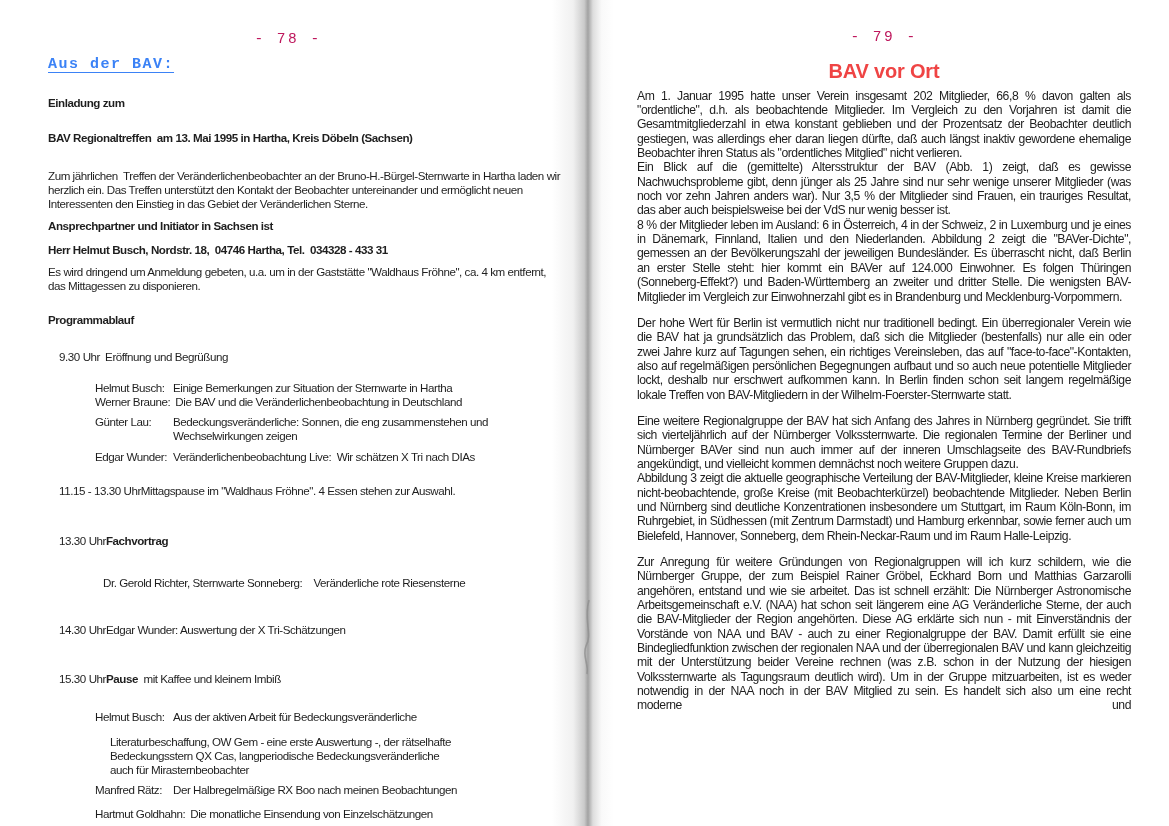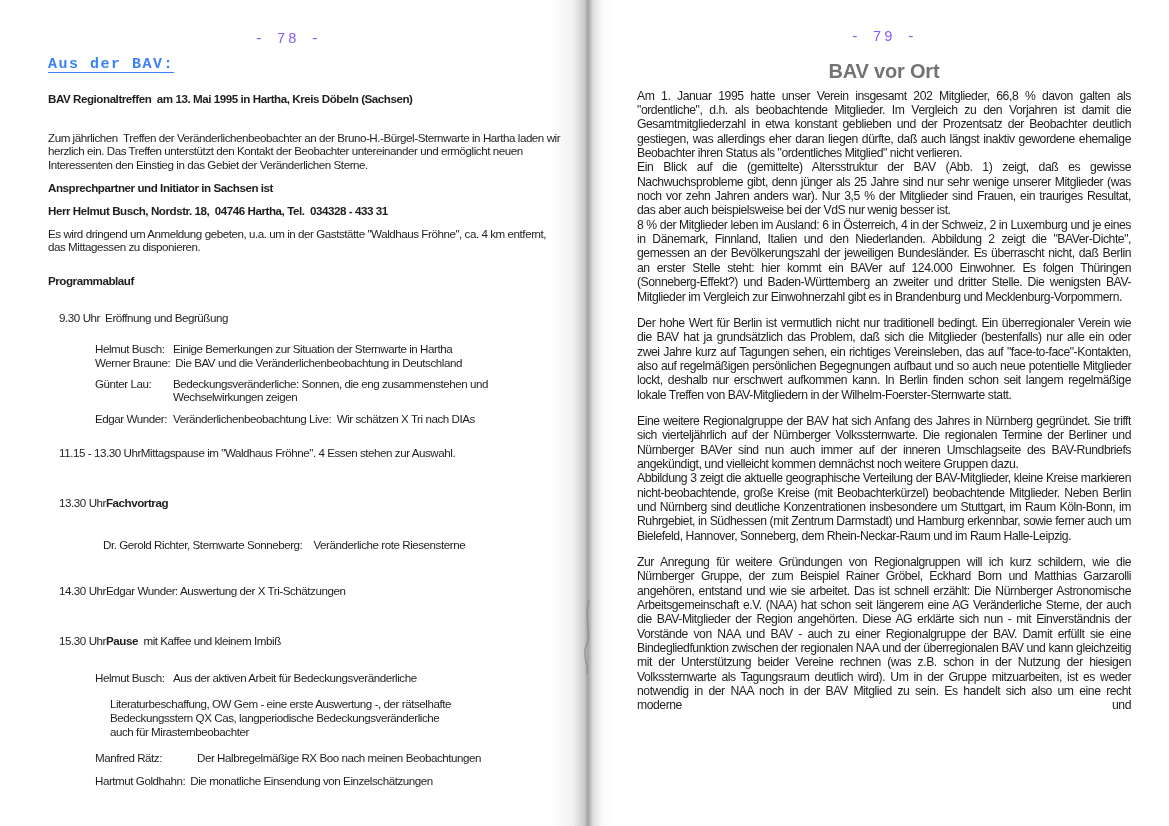--- a/index.html
+++ b/index.html
@@ -24,21 +24,21 @@
   }
   #gutter-crease{position:absolute;left:580px;top:598px;width:16px;height:80px;}
 
   
   #left{
     left:48px;top:26px;width:516px;
     font-size:11.6px;letter-spacing:-0.45px;line-height:13.6px;
   }
   .pageno{
     font-family:"Liberation Mono","DejaVu Sans Mono",monospace;
-    font-size:14.5px;letter-spacing:2.5px;text-align:center;color:#8b5cf6;
+    font-size:14.5px;letter-spacing:2.5px;text-align:center;color:#be185d;
   }
   #left .pageno{margin:7px 0 0 0;width:480px;}
   .mono-heading{
     font-family:"Liberation Mono","DejaVu Sans Mono",monospace;
     font-weight:700;font-size:15px;letter-spacing:1.5px;
     text-decoration:underline;text-underline-offset:4px;
     margin-top:11px;color:#3b82f6;
   }
   .bold-line{font-weight:700;white-space:pre-wrap;}
   #invitation-label{margin-top:25px;}
@@ -52,52 +52,53 @@
   .pr{white-space:pre-wrap;}
   .pr .time{display:inline-block;min-width:46px;}
   .pr .b{font-weight:700;}
   .spk-row{display:flex;padding-left:47px;}
   .spk-row .spk{min-width:78px;box-sizing:border-box;padding-right:5px;white-space:nowrap;}
   .spk-row .talk{flex:1;white-space:pre-wrap;}
   .indent-dr{padding-left:55px;white-space:pre-wrap;}
   .indent-lit{margin-left:62px;width:348px;line-height:14px;white-space:pre-wrap;}
 
   .m10{margin-top:10px;} .m9{margin-top:9px;} .m8{margin-top:8px;}
-  .m7{margin-top:7px;} .m6{margin-top:12px;gap:24px;}
+  .m7{margin-top:7px;} .m6{margin-top:6px;}
   .m4{margin-top:4px;} .m12{margin-top:12px;}
   .m15{margin-top:15px;} .m19{margin-top:19px;}
 
   
   #right{
     left:637px;top:24px;width:494px;
     font-size:12.2px;letter-spacing:-0.45px;line-height:14.35px;
   }
   #right .pageno{margin-top:6px;}
   #page-title{
     margin-top:20px;text-align:center;font-weight:700;font-size:20px;
-    letter-spacing:-0.2px;color:#737373;
+    letter-spacing:-0.2px;color:#ef4444;
   }
   .rp{margin:0;text-align:justify;white-space:normal;hyphens:none;}
   .blk{margin-top:8px;}
   #right .body{margin-top:10px;}
   .blk + .blk{margin-top:12px;}
   .blk.cont .rp:last-child{text-align-last:justify;}
 </style>
 </head>
 <body>
 
 <div id="gutter"></div>
 <svg id="gutter-crease" viewBox="0 0 16 80">
   <path d="M9,2 C3,22 13,36 6,48 C2,58 9,66 7,76" fill="none" stroke="#8f8f8f" stroke-width="1.6" opacity="0.8"></path>
 </svg>
 
 <div id="left" class="page">
   <div class="pageno">- 78 -</div>
   <div class="mono-heading">Aus der BAV:</div>
 
+  <div id="invitation-label" class="bold-line">Einladung zum</div>
   <div id="event-title" class="bold-line">BAV Regionaltreffen  am 13. Mai 1995 in Hartha, Kreis Döbeln (Sachsen)</div>
   <div id="intro">Zum jährlichen  Treffen der Veränderlichenbeobachter an der Bruno-H.-Bürgel-Sternwarte in Hartha laden wir herzlich ein. Das Treffen unterstützt den Kontakt der Beobachter untereinander und ermöglicht neuen Interessenten den Einstieg in das Gebiet der Veränderlichen Sterne.</div>
   <div id="contact-label" class="bold-line">Ansprechpartner und Initiator in Sachsen ist</div>
   <div id="contact-line" class="bold-line">Herr Helmut Busch, Nordstr. 18,  04746 Hartha, Tel.  034328 - 433 31</div>
   <div id="registration-note">Es wird dringend um Anmeldung gebeten, u.a. um in der Gaststätte "Waldhaus Fröhne", ca. 4 km entfernt, das Mittagessen zu disponieren.</div>
   <div id="program-heading">Programmablauf</div>
 
   <div class="pr m10">
     <span class="time">9.30 Uhr</span><span class="txt">Eröffnung und Begrüßung</span>
   </div>

